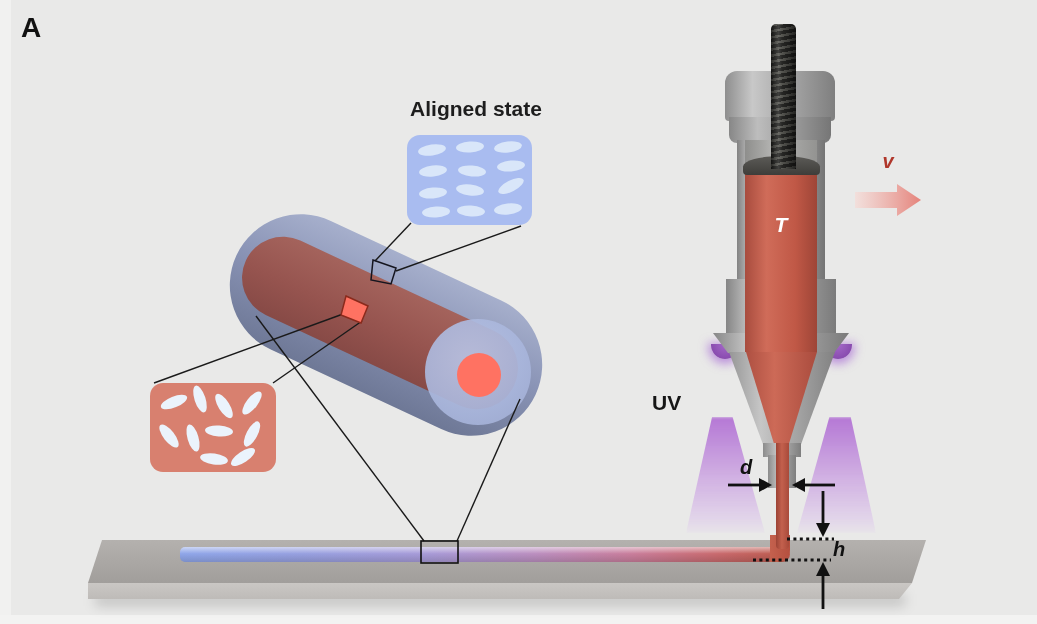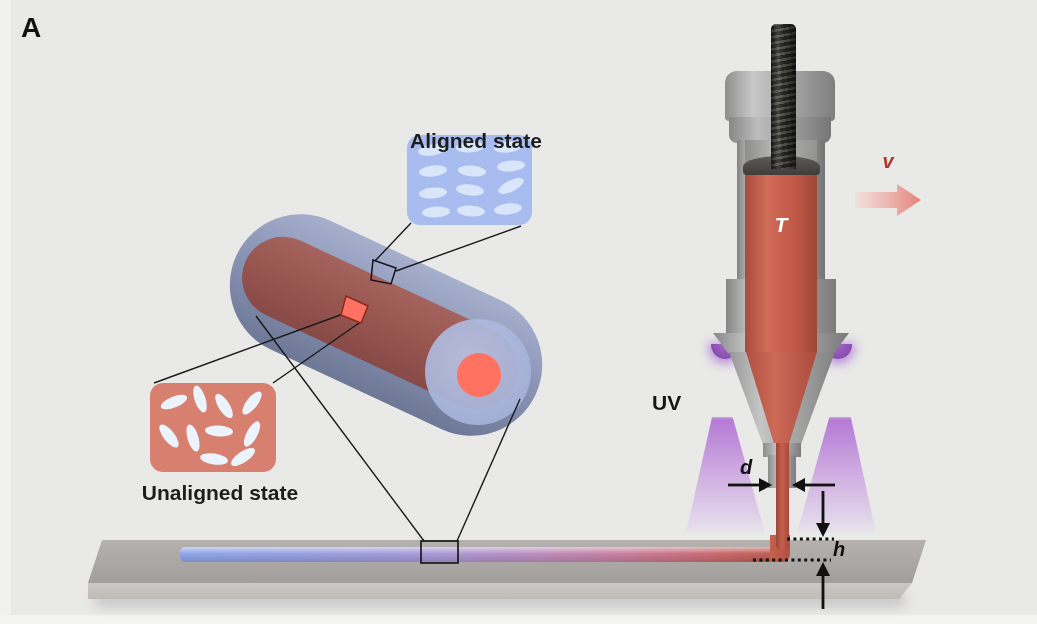--- a/index.html
+++ b/index.html
@@ -164,22 +164,21 @@
       <span class="mesogen" style="left: 59%; top: 26%; transform: translate(-50%, -50%) rotate(58deg);"></span>
       <span class="mesogen" style="left: 81%; top: 23%; transform: translate(-50%, -50%) rotate(-52deg);"></span>
       <span class="mesogen" style="left: 15%; top: 60%; transform: translate(-50%, -50%) rotate(52deg);"></span>
       <span class="mesogen" style="left: 34%; top: 62%; transform: translate(-50%, -50%) rotate(74deg);"></span>
       <span class="mesogen" style="left: 55%; top: 54%; transform: translate(-50%, -50%) rotate(4deg);"></span>
       <span class="mesogen" style="left: 81%; top: 57%; transform: translate(-50%, -50%) rotate(-62deg);"></span>
       <span class="mesogen" style="left: 51%; top: 85%; transform: translate(-50%, -50%) rotate(8deg);"></span>
       <span class="mesogen" style="left: 74%; top: 83%; transform: translate(-50%, -50%) rotate(-34deg);"></span>
     </div>
 
-  <div class="abs state-label" style="left:366px;top:97px;margin-top:32px;">Aligned state</div>
-  <div class="abs state-label" style="left:110px;top:481px;">Unaligned state</div>
+  <div class="abs state-label" style="left:366px;top:97px;">Aligned state</div>
   <div class="abs uv-label">UV</div>
   <div class="abs t-label">T</div>
   <div class="abs v-label">v</div>
   <div class="abs d-label">d</div>
   <div class="abs h-label">h</div>
 
   <svg id="overlay" class="abs" width="1037" height="624" viewBox="0 0 1037 624">
     <defs>
       <linearGradient id="vgrad" gradientUnits="userSpaceOnUse" x1="855" y1="200" x2="921" y2="200">
         <stop offset="0" stop-color="#f4ddd9" stop-opacity="0.8"></stop>

